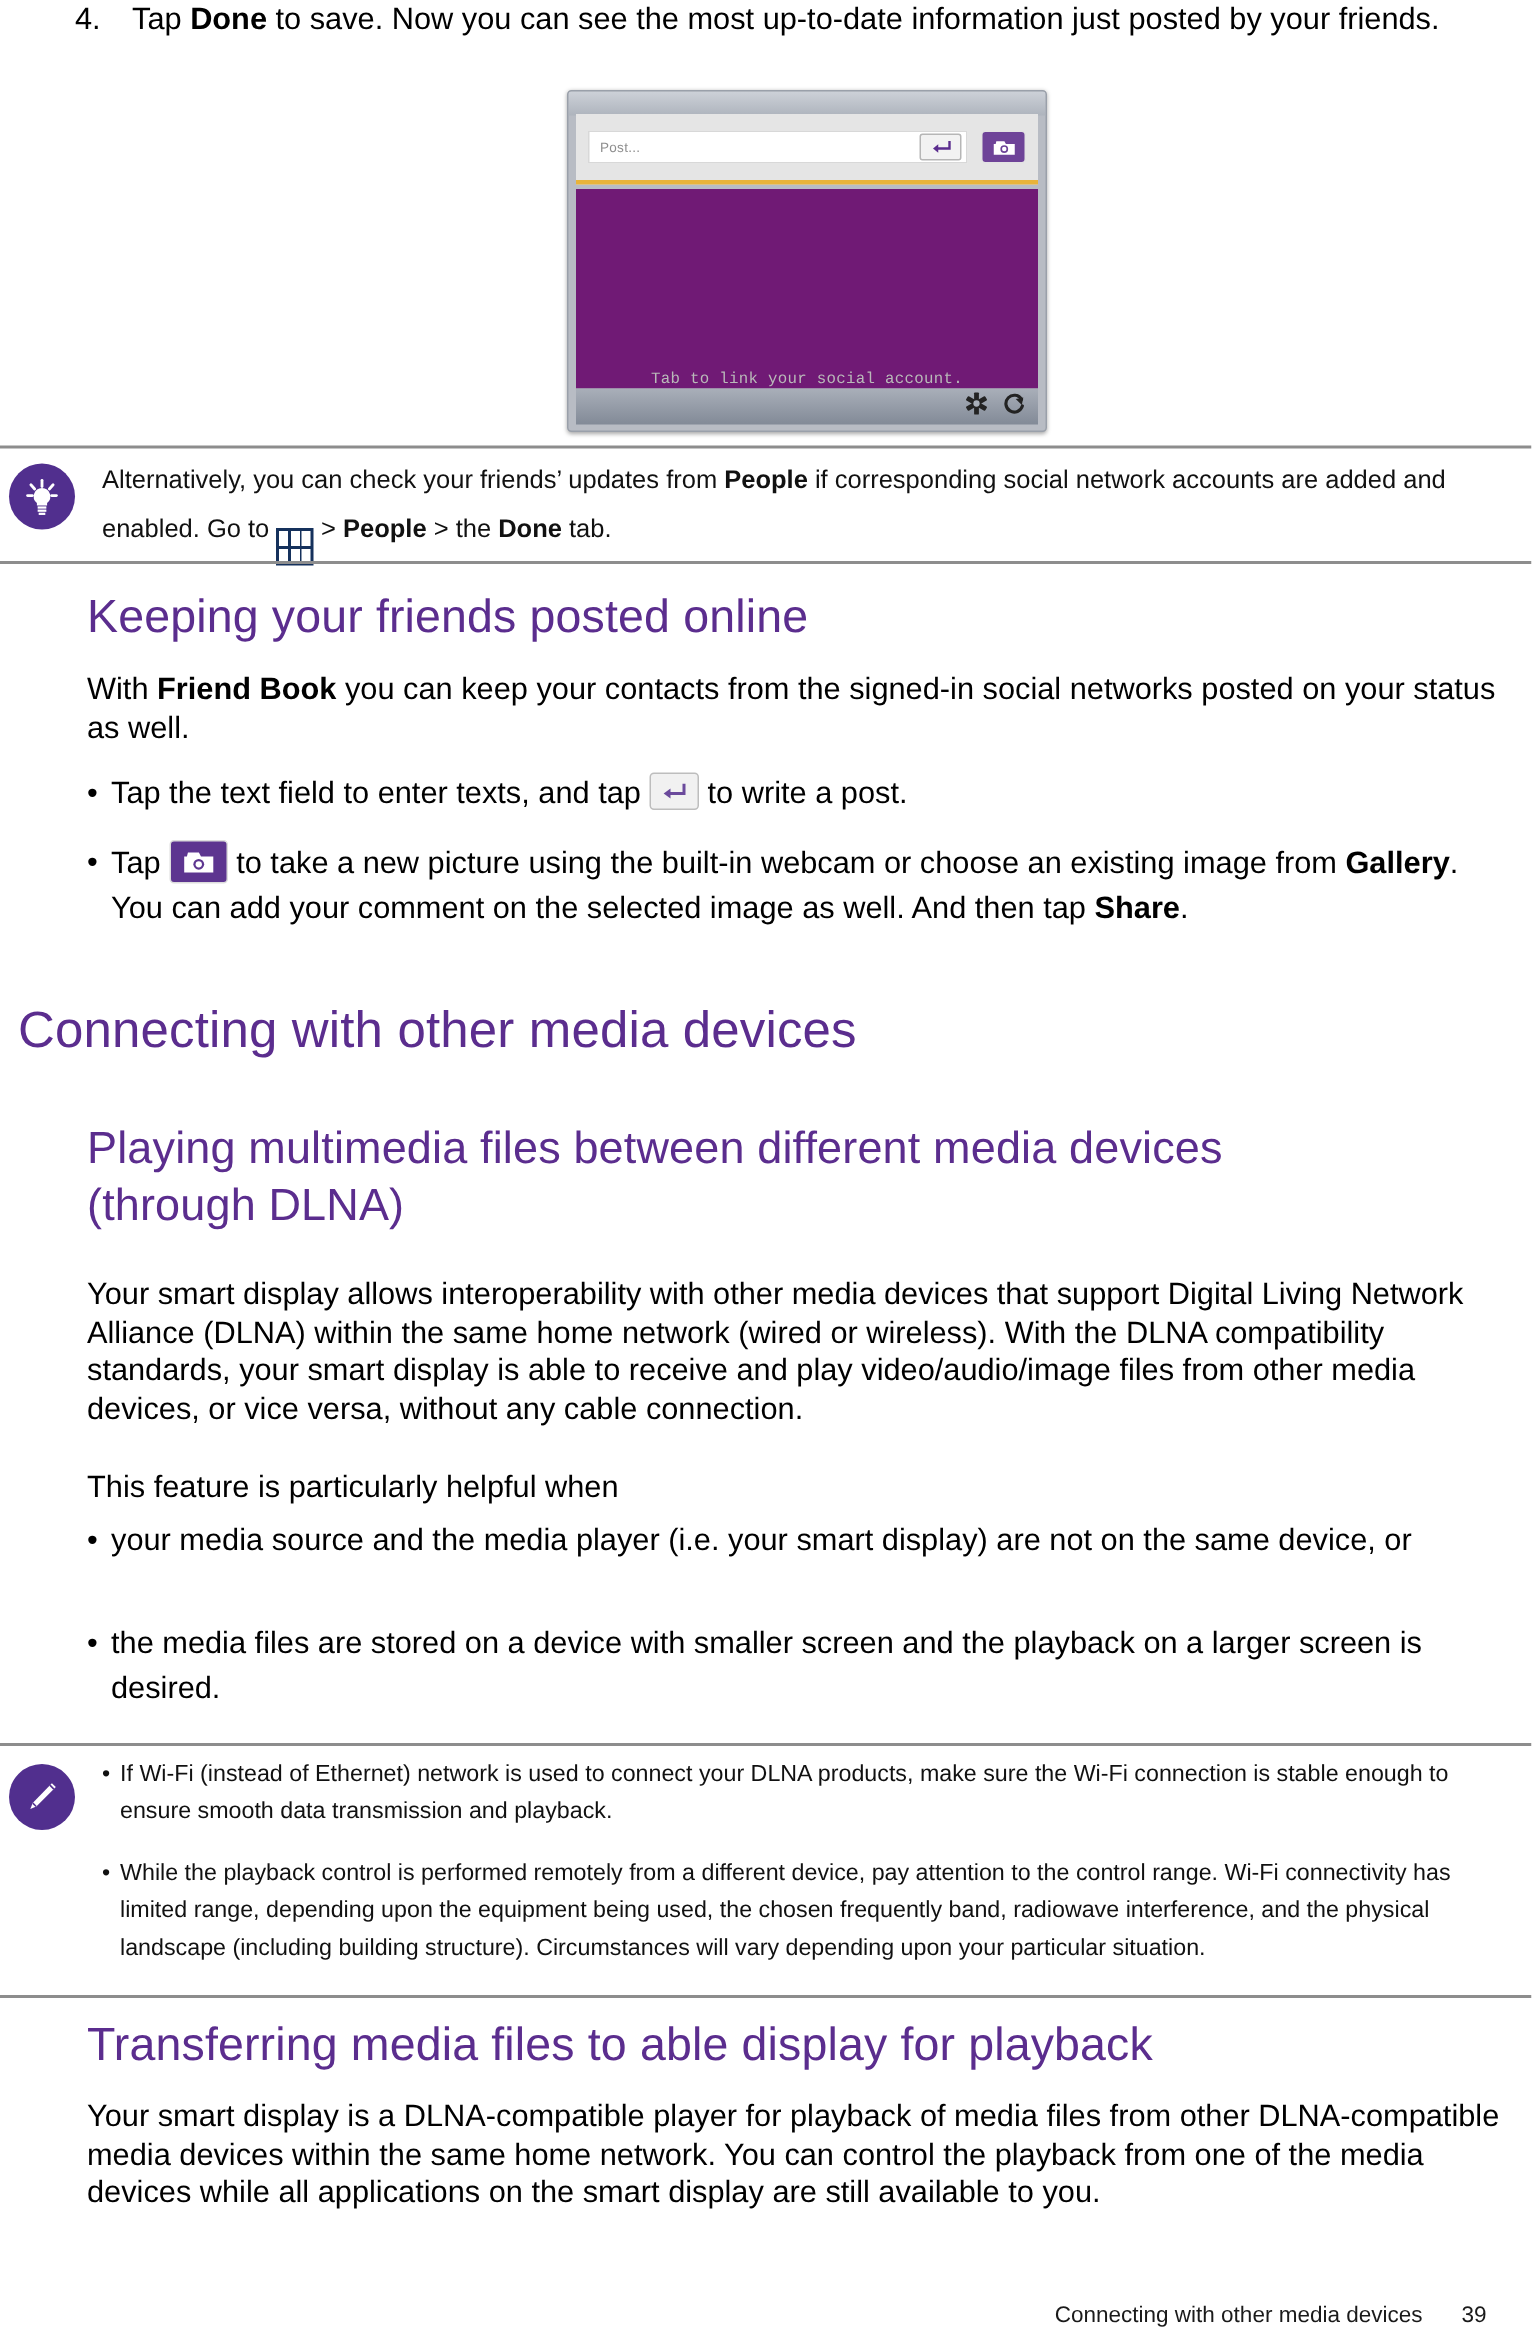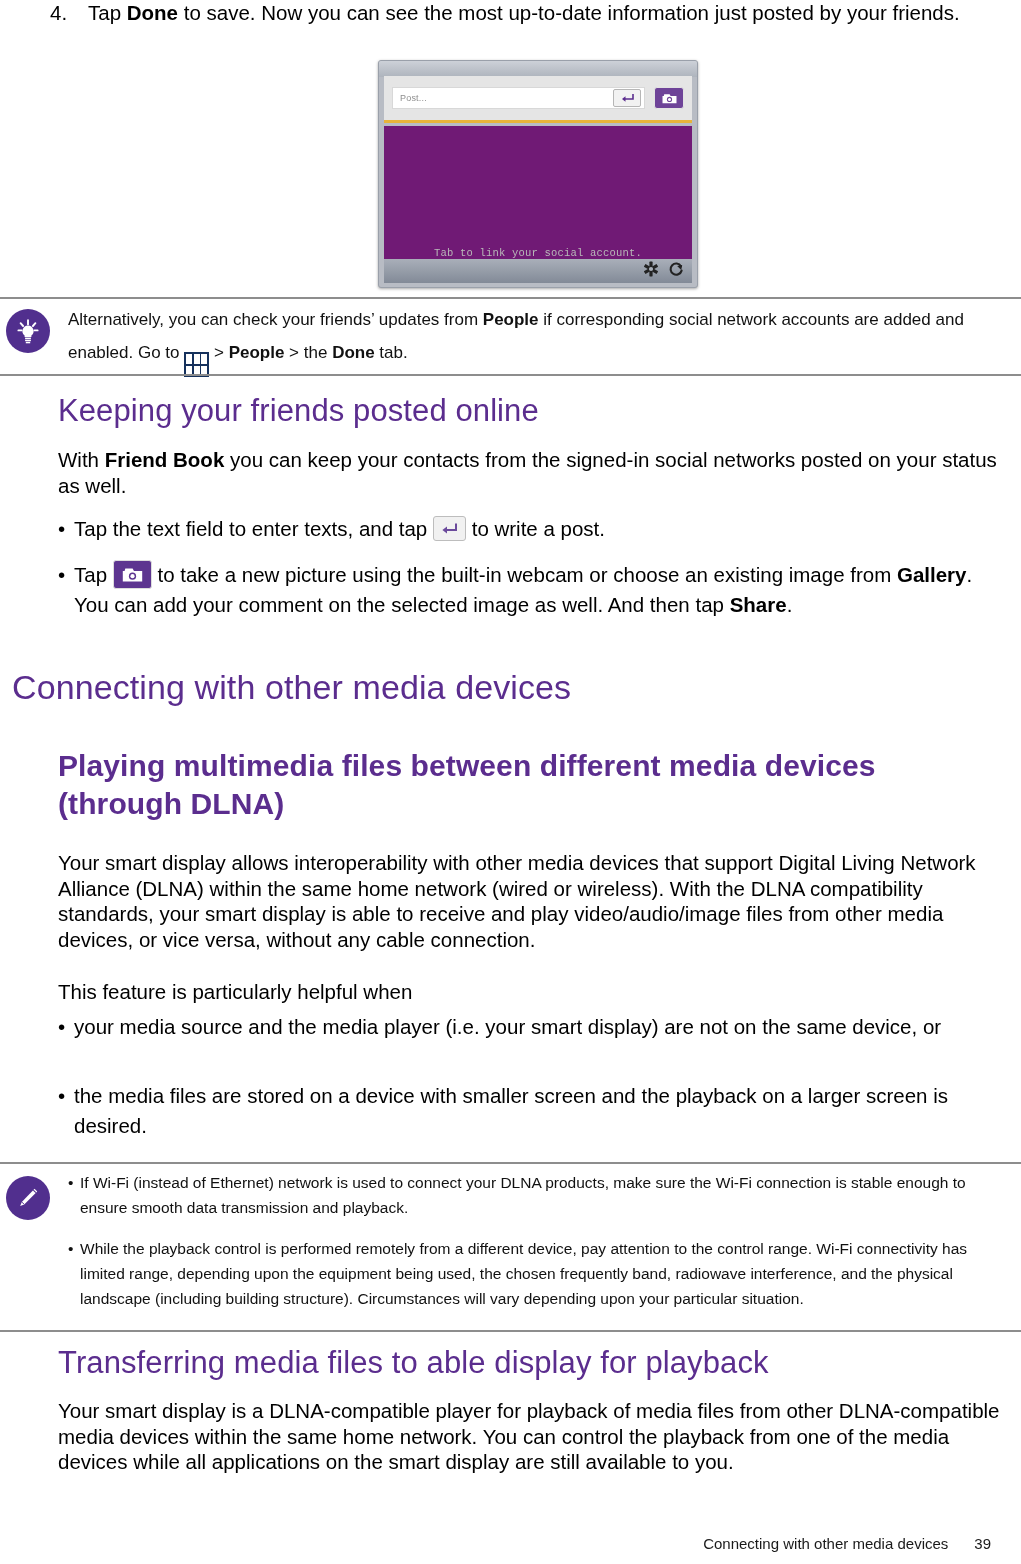--- a/index.html
+++ b/index.html
@@ -195,21 +195,21 @@
     position: absolute;
     color: #5b2d8e;
     font-size: 34px;
     font-weight: 400;
     letter-spacing: .1px;
   }
   .h3 {
     position: absolute;
     color: #5b2d8e;
     font-size: 30px;
-    font-weight: 700;
+    font-weight: 400;
     line-height: 38px;
     letter-spacing: .1px;
   }
 
   
   .para {
     position: absolute;
     font-size: 20.5px;
     line-height: 25.5px;
     color: #000;

